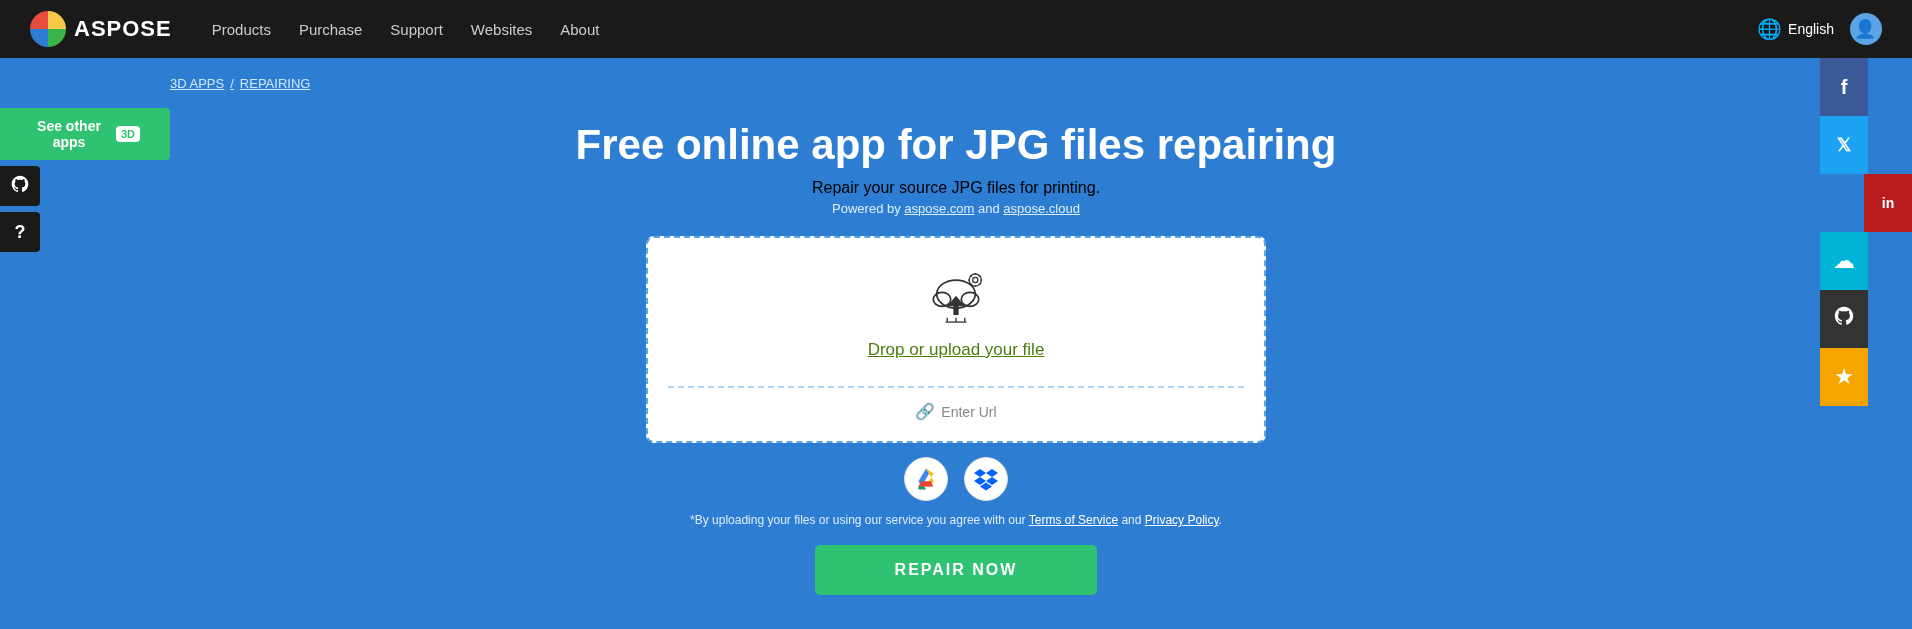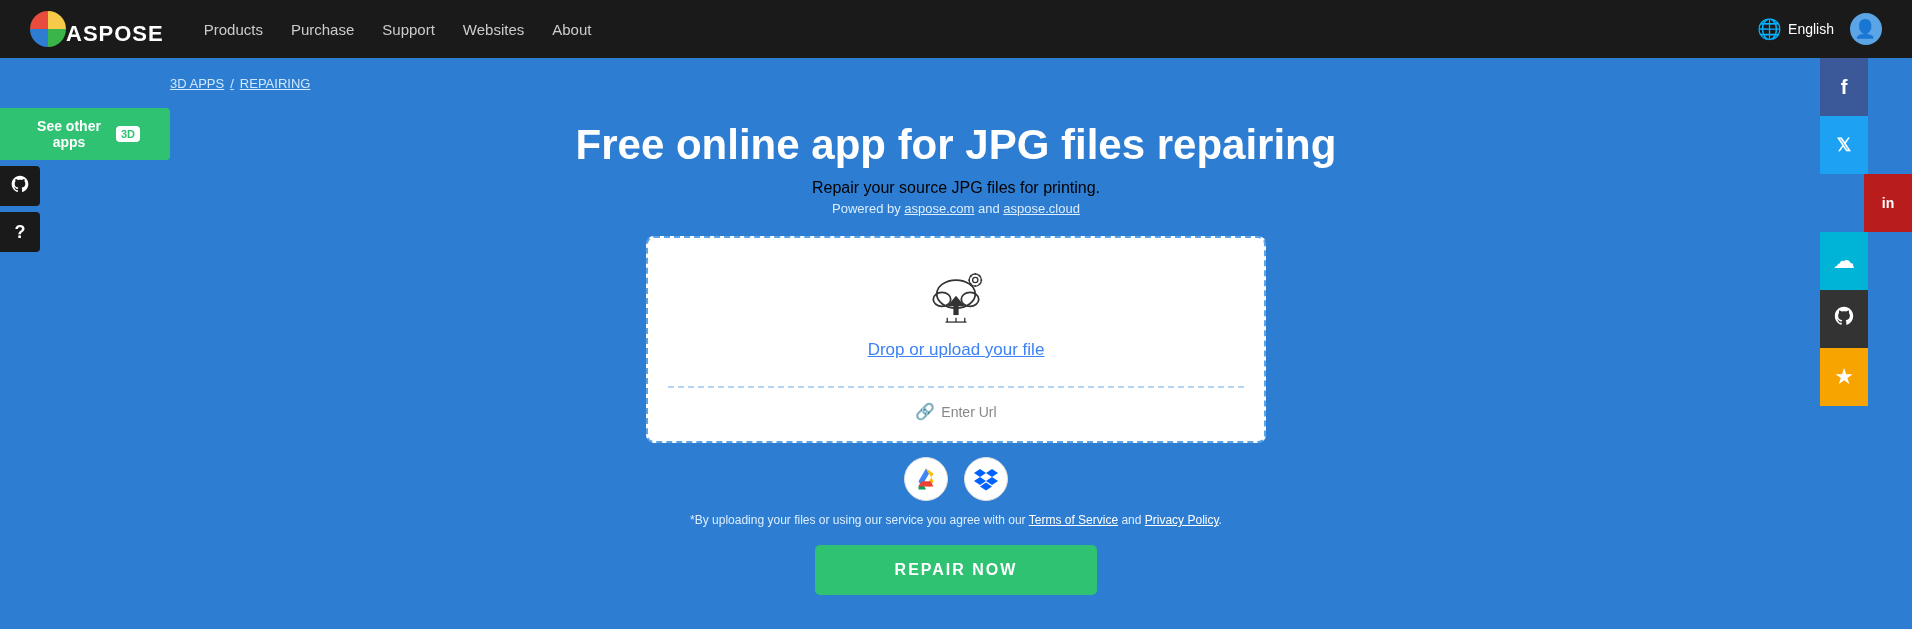--- a/index.html
+++ b/index.html
@@ -8,21 +8,21 @@
     
     .topnav {
       background: #1a1a1a;
       height: 58px;
       display: flex;
       align-items: center;
       padding: 0 30px;
       justify-content: space-between;
     }
     .topnav-left { display: flex; align-items: center; gap: 40px; }
-    .logo { display: flex; align-items: flex-end; cursor: pointer; }
+    .logo { display: flex; align-items: center; gap: 8px; cursor: pointer; }
     .logo-icon {
       width: 36px; height: 36px;
       background: conic-gradient(from 0deg, #f7c948 0deg 90deg, #3ab54a 90deg 180deg, #2e7dd2 180deg 270deg, #e74c3c 270deg 360deg);
       border-radius: 50%;
     }
     .logo-text { color: #fff; font-size: 22px; font-weight: bold; letter-spacing: 1px; }
     .nav-links { display: flex; gap: 28px; }
     .nav-link { color: #ccc; font-size: 15px; text-decoration: none; cursor: pointer; }
     .topnav-right { display: flex; align-items: center; gap: 16px; }
     .lang-btn {
@@ -155,21 +155,21 @@
       border-radius: 8px;
       width: 620px;
       padding: 30px 20px 20px;
       display: flex;
       flex-direction: column;
       align-items: center;
       cursor: pointer;
     }
     .drop-text {
       font-size: 17px;
-      color: #3b82f6;
+      color: #4d7c0f;
       text-decoration: underline;
       cursor: pointer;
       margin-bottom: 16px;
     }
     .url-divider {
       width: 100%;
       border-top: 2px dashed #b3d4f5;
       margin: 10px 0;
     }
     .enter-url-row {

